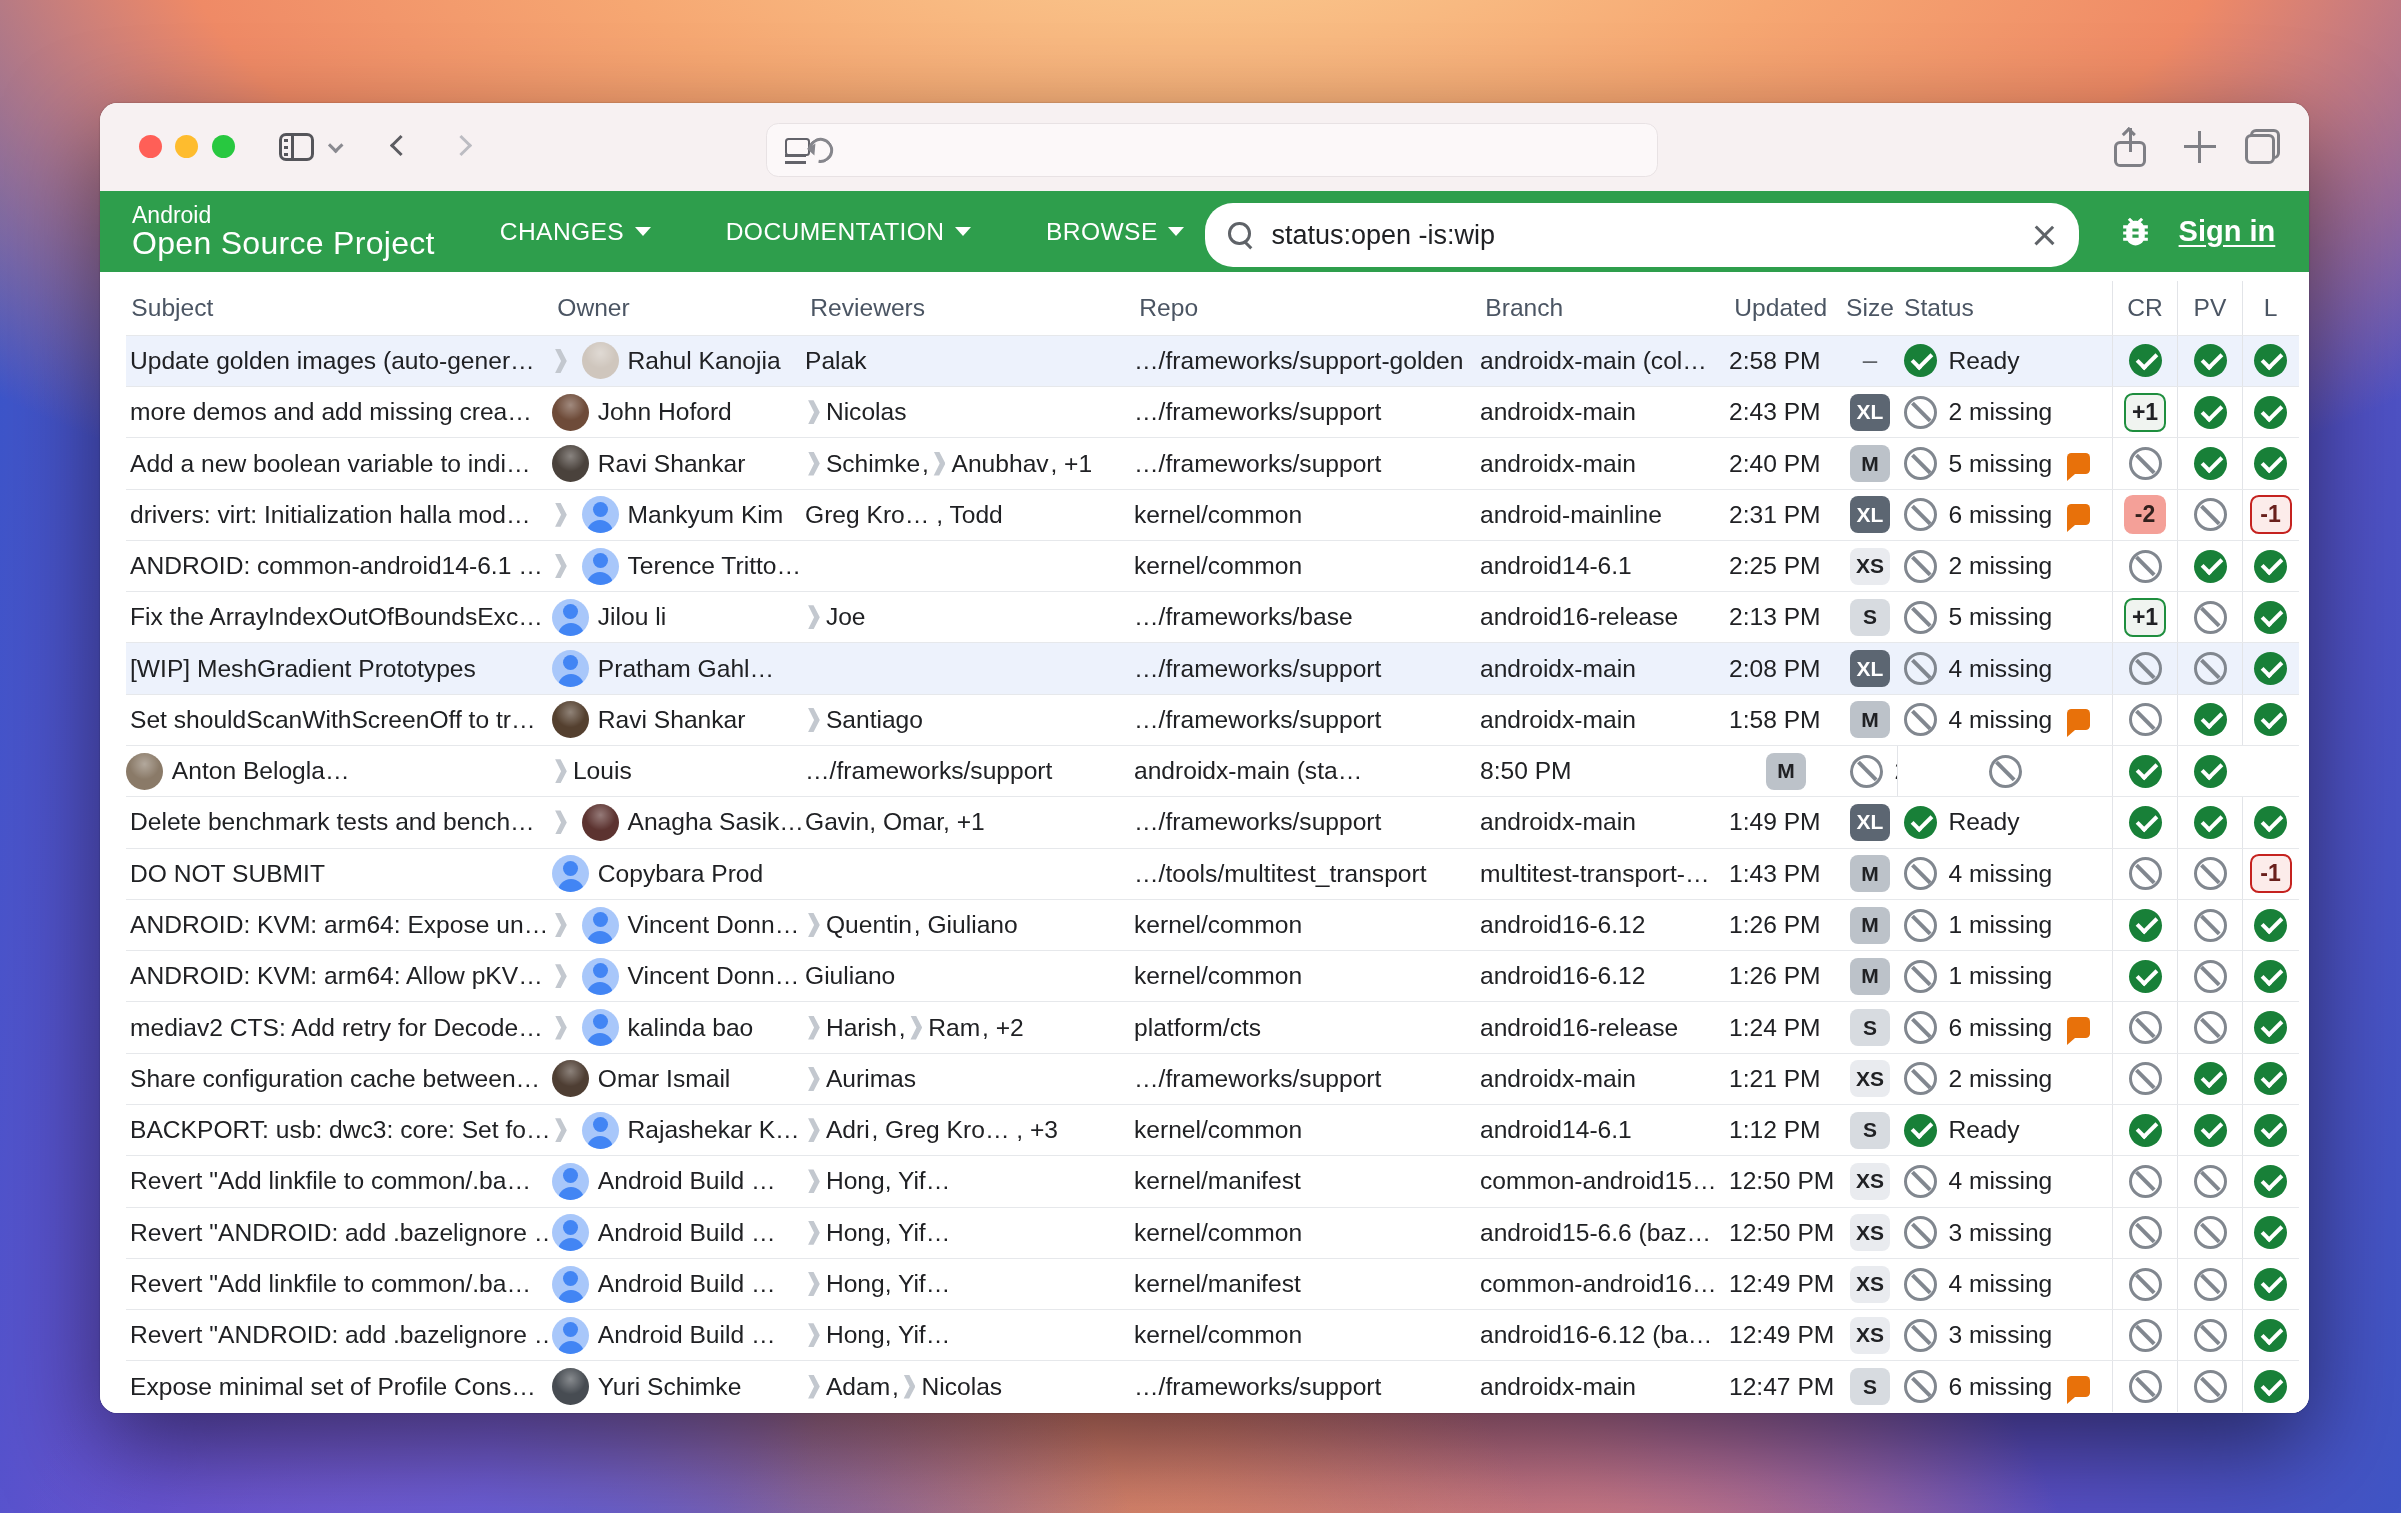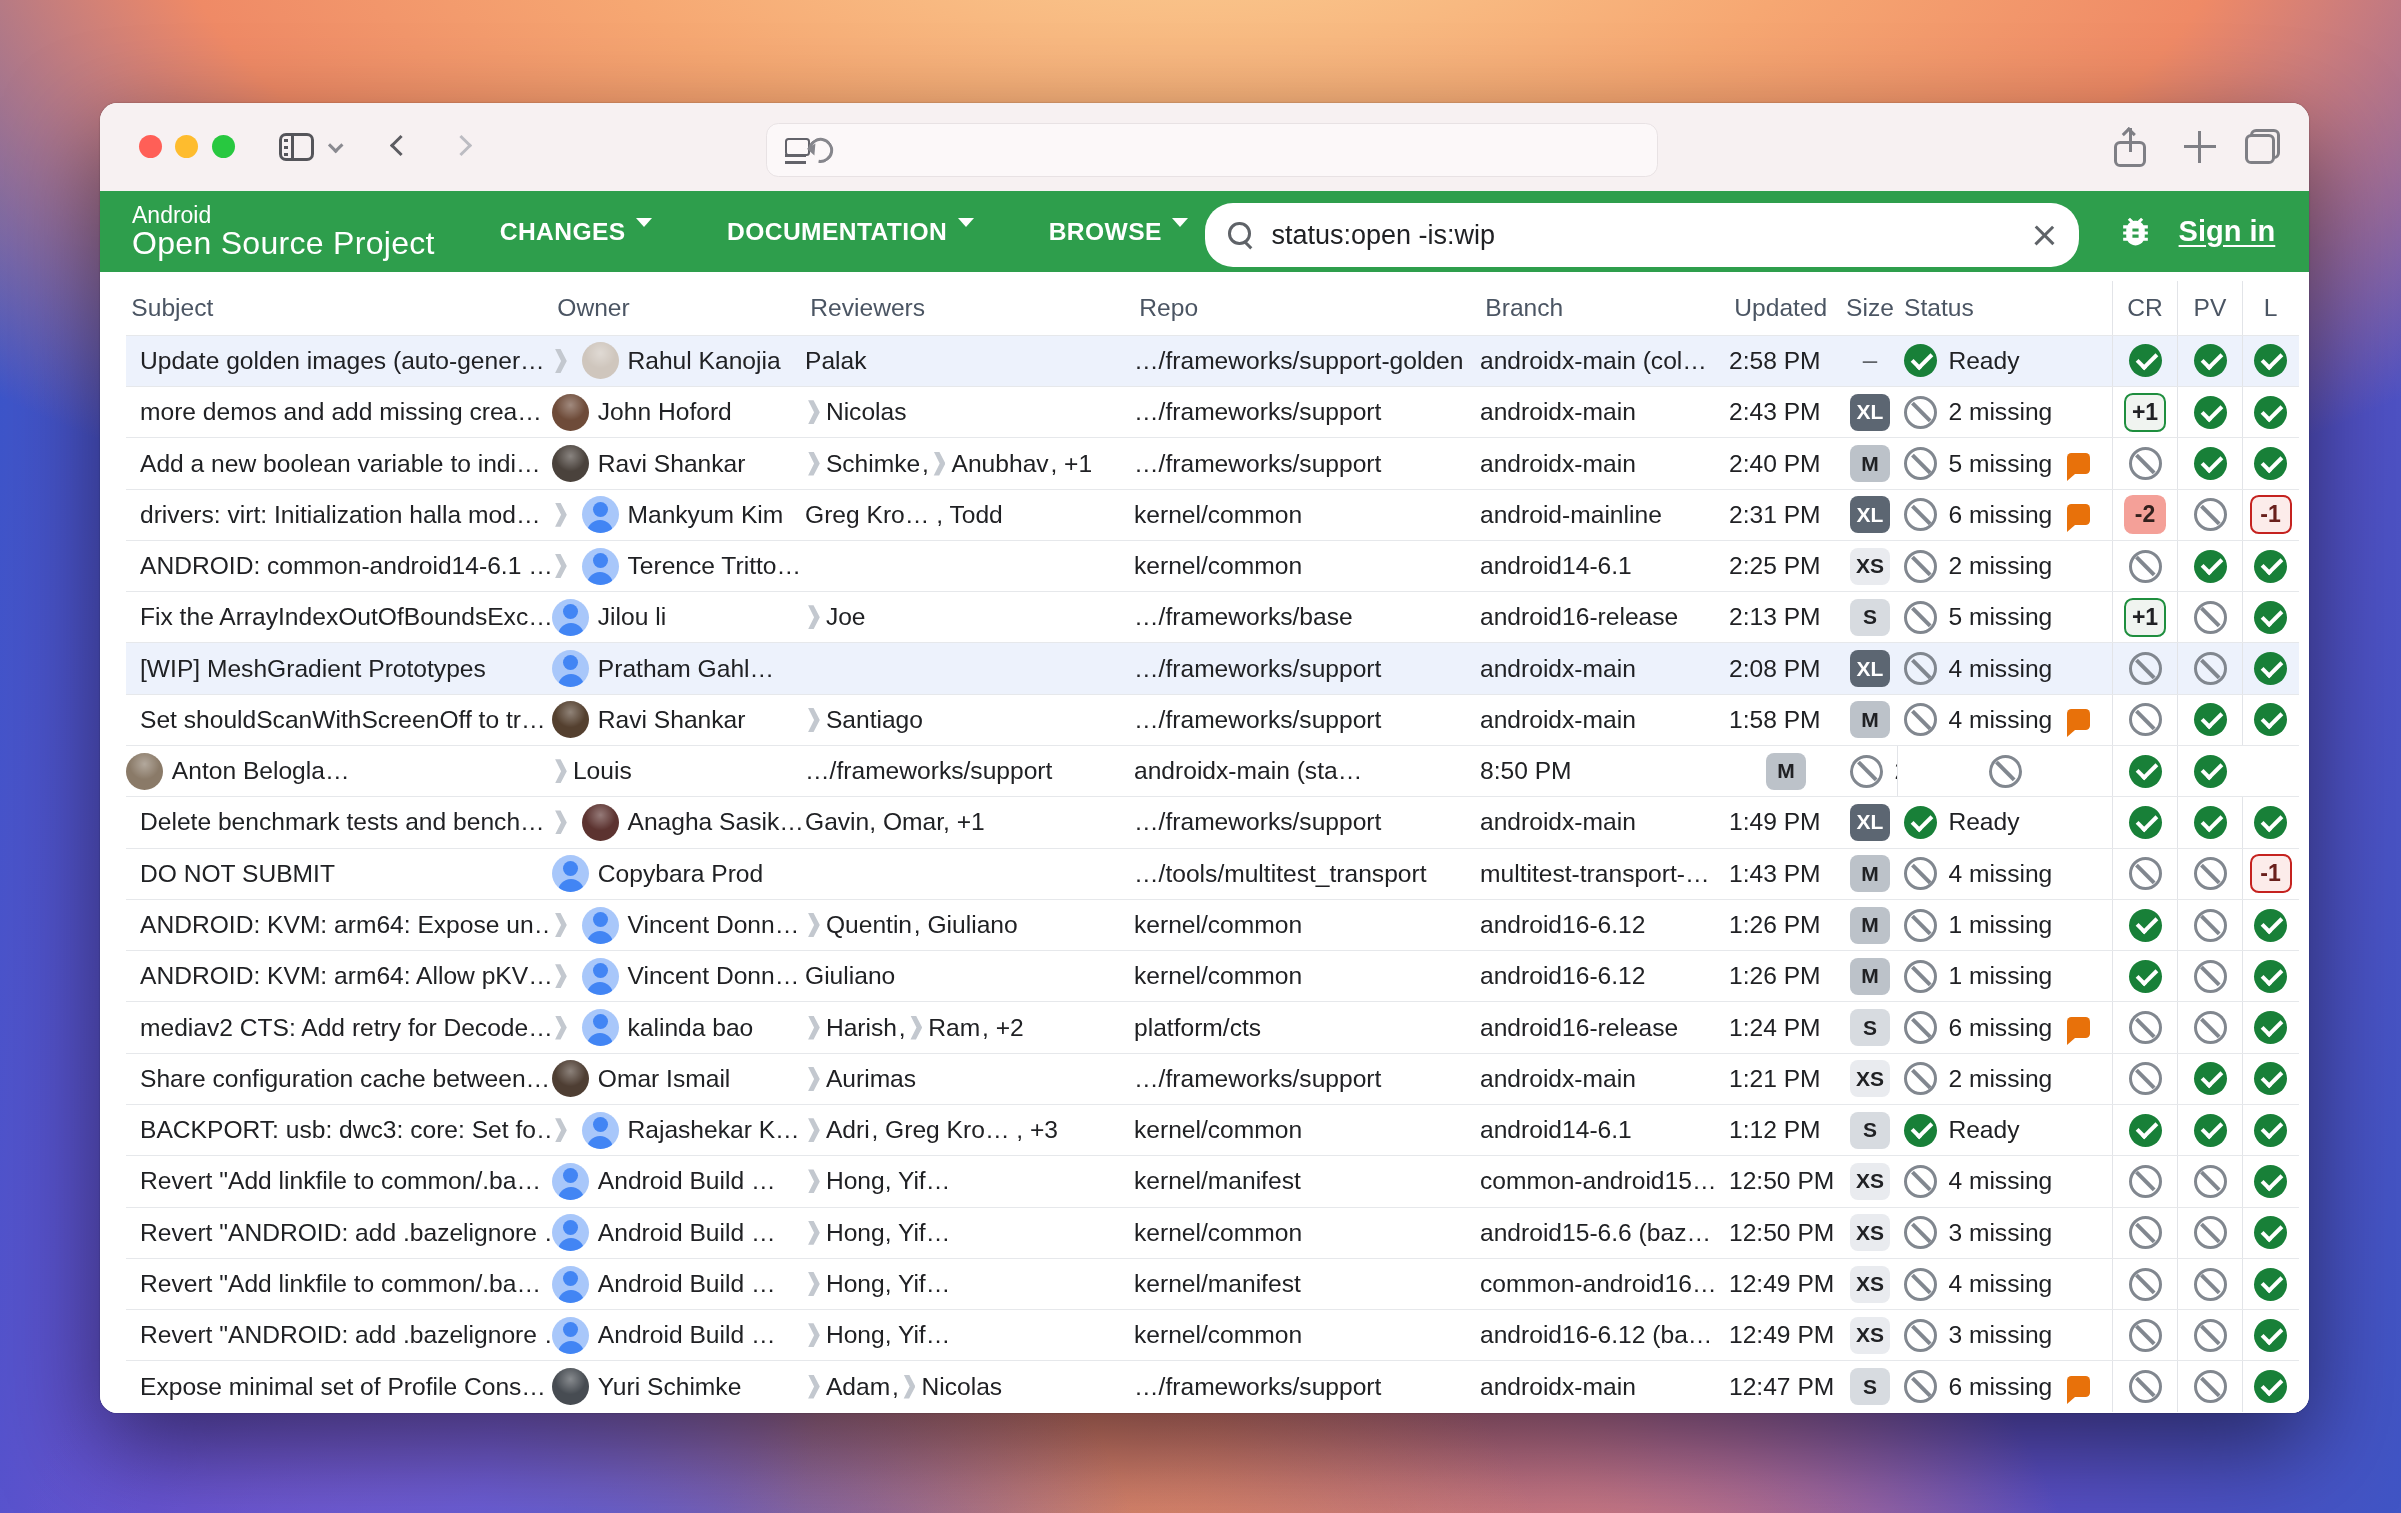--- a/index.html
+++ b/index.html
@@ -55,21 +55,21 @@
   .plus-ic::after{content:"";position:absolute;left:14px;top:0;width:3.1px;height:32px;background:#7f7f85}
   .tabs-ic{position:absolute;left:2145px;top:26px;width:35px;height:35px}
   .tabs-ic::before{content:"";position:absolute;right:0;top:0;width:24px;height:24px;border:3.1px solid #7f7f85;border-radius:6.1px}
   .tabs-ic::after{content:"";position:absolute;left:0;bottom:0;width:24px;height:24px;border:3.1px solid #7f7f85;border-radius:6.1px;background:#f7f1f2}
   
   .gheader{position:relative;height:81px;background:var(--header_green);display:flex;align-items:center;color:#fff}
   .brand{margin-left:32px;line-height:1.05}
   .brand-top{font-size:23px;font-weight:400}
   .brand-bottom{font-size:32px;font-weight:500;letter-spacing:0.3px}
   .menus{display:flex;gap:75px;margin-left:65px}
-  .menu{display:flex;align-items:flex-start;gap:10.5px;font-size:24.6px;font-weight:700;letter-spacing:0.4px;cursor:pointer}
+  .menu{display:flex;align-items:center;gap:10.5px;font-size:24.6px;font-weight:400;letter-spacing:0.4px;cursor:pointer}
   .caret{width:0;height:0;border-left:8px solid transparent;border-right:8px solid transparent;border-top:9.6px solid #fff}
   .searchpill{position:absolute;left:1105px;top:12.3px;width:874px;height:64px;background:#fff;border-radius:28px;display:flex;align-items:center;padding:0 23px}
   .mag{width:26px;height:26px;position:relative;flex:none;margin-right:17.5px}
   .mag::before{content:"";position:absolute;left:0;top:0;width:16.7px;height:16.7px;border:3.1px solid #5f6368;border-radius:50%}
   .mag::after{content:"";position:absolute;left:18.4px;top:18.4px;width:8.8px;height:3.1px;background:#5f6368;transform:rotate(45deg);transform-origin:0 0}
   .searchpill input{flex:1;border:none;outline:none;background:transparent;font-family:inherit;font-size:27px;color:#202124}
   .xicon{width:24.6px;height:24.6px;position:relative;flex:none;cursor:pointer}
   .xicon::before,.xicon::after{content:"";position:absolute;left:11.4px;top:0;width:2.6px;height:24.6px;background:#5f6368}
   .xicon::before{transform:rotate(45deg)}
   .xicon::after{transform:rotate(-45deg)}
@@ -77,21 +77,21 @@
   .signin{font-size:29px;font-weight:700;color:#fff;text-decoration:underline;text-underline-offset:4.4px;cursor:pointer}
   
   .content{height:1142px;background:#fff;padding:8.8px 10.5px 0 26px}
   .thead{display:grid;grid-template-columns:var(--cols);height:54px;align-items:center;color:#4b5563;font-size:24.6px;font-weight:500}
   .thead .th{padding-left:5.3px;white-space:nowrap;overflow:hidden}
   .thead .c{text-align:center;padding-left:0}
   .tbody{display:flex;flex-direction:column;height:1077px}
   .row{flex:1 1 0;display:grid;grid-template-columns:var(--cols);border-top:0.9px solid #e6e8eb;background:#fff;cursor:pointer}
   .row.hl{background:var(--row_highlight)}
   .cell{display:flex;align-items:center;overflow:hidden;white-space:nowrap;color:#202124;font-size:24.6px}
-  .cell.subject{padding-left:14px}
+  .cell.subject{padding-left:4px}
   .cell.owner{gap:8.8px}
   .oname.b,.tok.b{font-weight:400}
   .tok{margin-right:1.8px}
   .chev{width:13px;height:24px;flex:none;background:#c3c8cf;margin:0 6.1px 0 1.8px;
     clip-path:polygon(10% 0,52% 0,100% 50%,52% 100%,10% 100%,56% 50%)}
   .avatar{width:37px;height:37px;border-radius:50%;position:relative;overflow:hidden;flex:none}
   .avatar.generic{background:#a8c7fa}
   .avatar.generic::before{content:"";position:absolute;left:50%;top:5.3px;width:15px;height:15px;margin-left:-7.5px;border-radius:50%;background:#4285f4}
   .avatar.generic::after{content:"";position:absolute;left:50%;top:24px;width:26px;height:16px;margin-left:-13px;border-radius:13px 13px 0 0;background:#4285f4}
   .size{min-width:40px;height:37px;border-radius:8px;font-weight:700;font-size:21px;display:inline-flex;align-items:center;justify-content:center;color:#202124;padding:0 5.3px}

